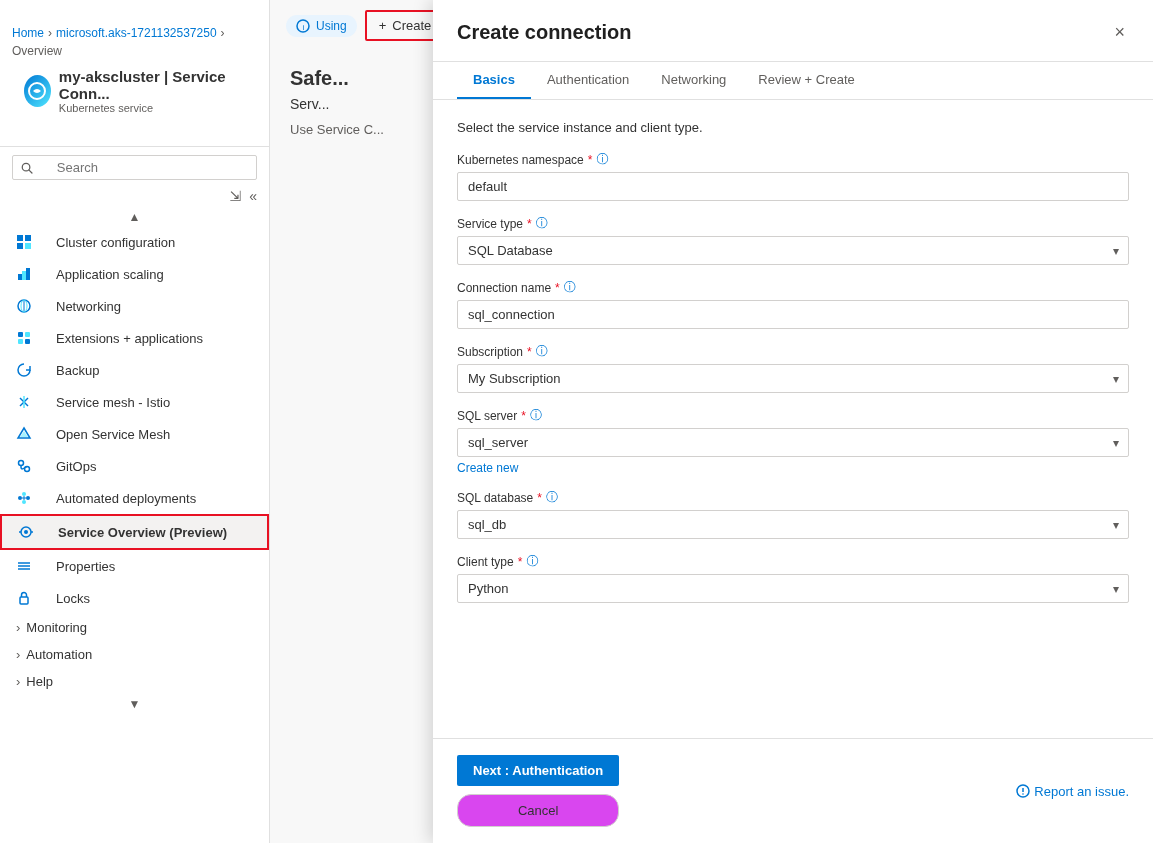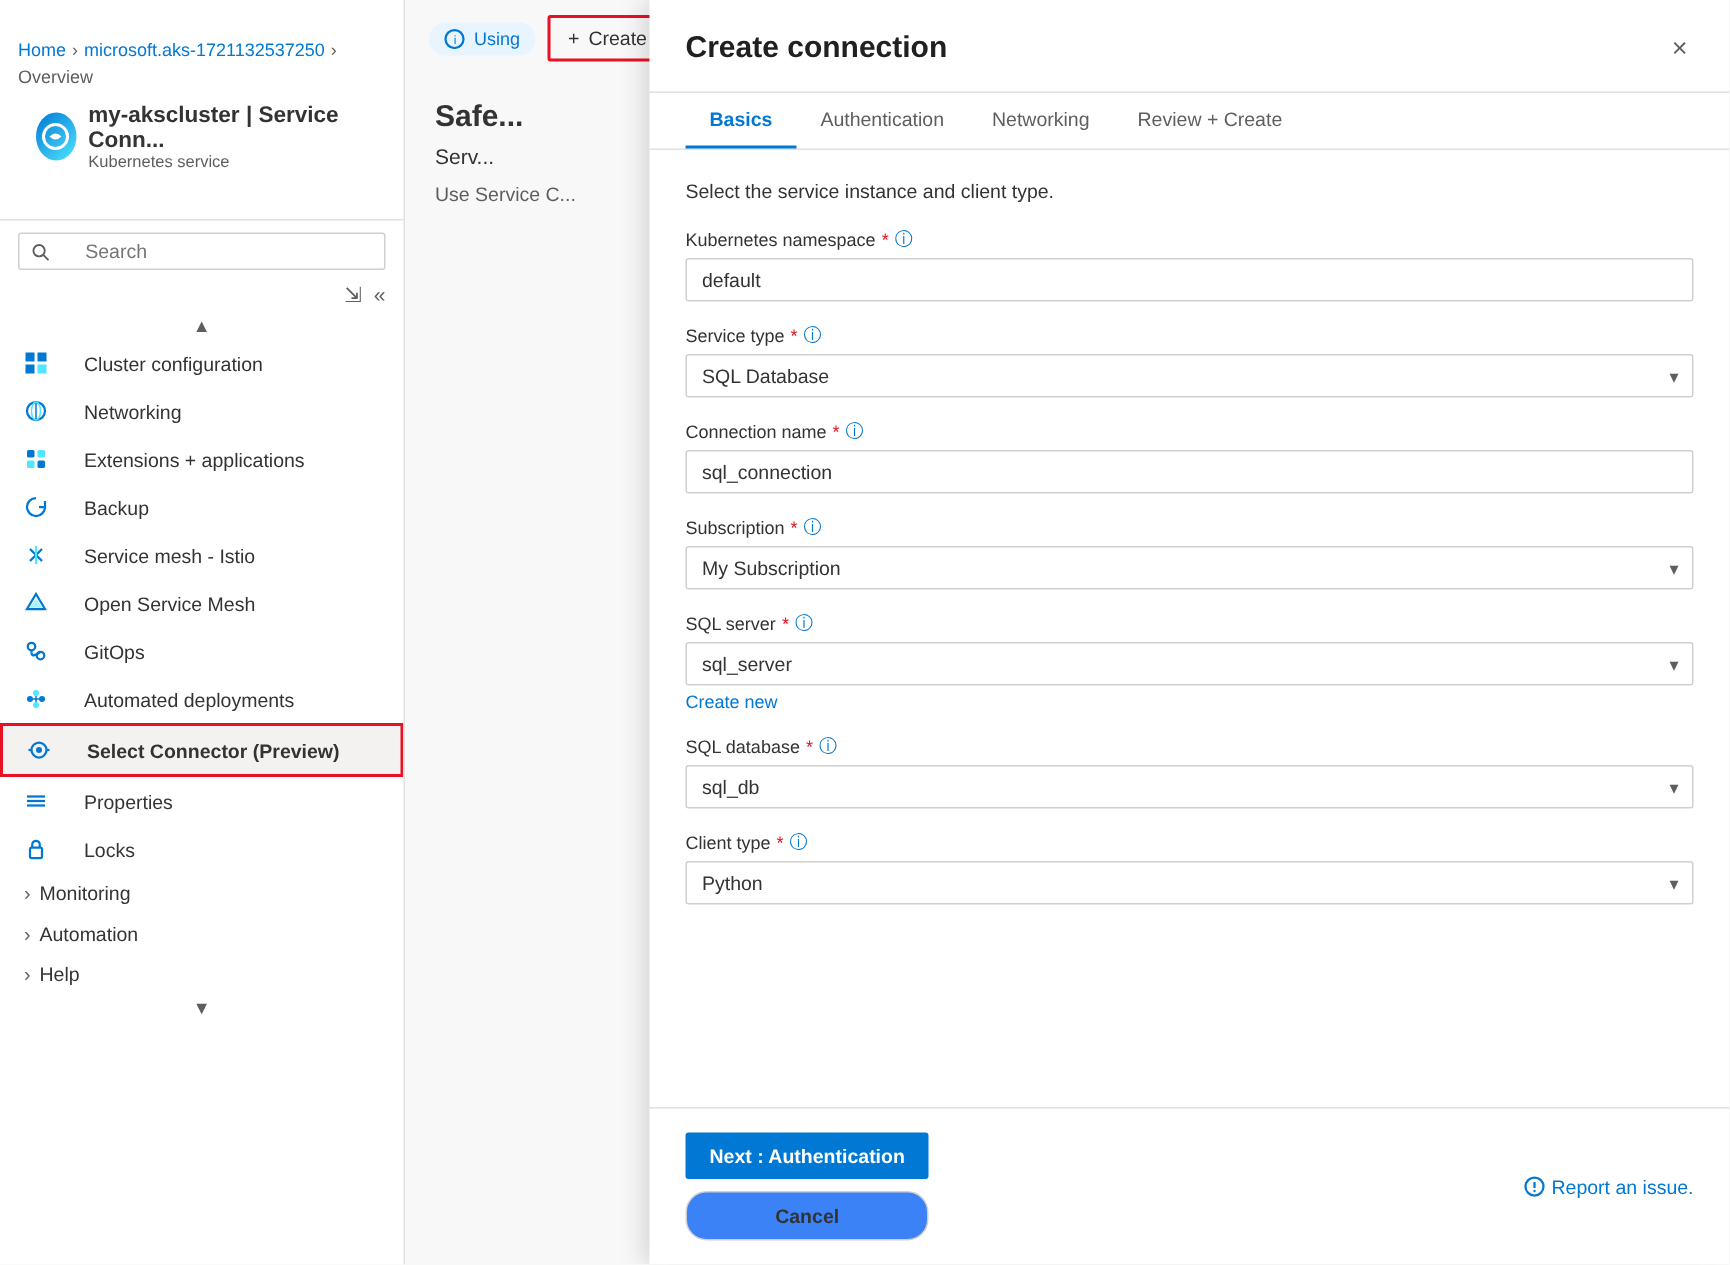--- a/index.html
+++ b/index.html
@@ -53,21 +53,21 @@
     .form-input { width: 100%; border: 1px solid #d2d0ce; border-radius: 2px; padding: 6px 10px; font-size: 13px; color: #333; outline: none; }
     .form-select { width: 100%; border: 1px solid #d2d0ce; border-radius: 2px; padding: 6px 10px; font-size: 13px; color: #333; background: #fff; outline: none; appearance: none; -webkit-appearance: none; cursor: pointer; }
     .select-wrap { position: relative; }
     .select-wrap .chevron { position: absolute; right: 10px; top: 50%; transform: translateY(-50%); color: #605e5c; font-size: 12px; pointer-events: none; }
     .create-new-link { font-size: 12px; color: #0078d4; cursor: pointer; margin-top: 4px; display: inline-block; }
 
     
     .panel-footer { padding: 16px 24px; border-top: 1px solid #e0e0e0; display: flex; justify-content: space-between; align-items: center; }
     .panel-footer-left { display: flex; gap: 8px; flex-direction: column; }
     .btn-primary { background: #0078d4; color: #fff; border: none; border-radius: 2px; padding: 8px 16px; font-size: 13px; cursor: pointer; font-weight: 600; }
-    .btn-secondary { background: #3b82f6; color: #333; border: 1px solid #d2d0ce; border-radius: 14px; padding: 8px 16px; font-size: 13px; cursor: pointer; font-weight: bold; }
+    .btn-secondary { background: #d946ef; color: #333; border: 1px solid #d2d0ce; border-radius: 14px; padding: 8px 16px; font-size: 13px; cursor: pointer; }
     .report-link { font-size: 13px; color: #0078d4; cursor: pointer; display: flex; align-items: center; gap: 4px; }
     .main-top { display: flex; align-items: center; padding: 10px 16px; gap: 8px; }
     .using-badge { display: flex; align-items: center; gap: 6px; font-size: 12px; color: #0078d4; background: #e8f4fe; padding: 4px 10px; border-radius: 12px; }
     .create-btn { display: flex; align-items: center; gap: 6px; background: none; border: 2px solid #e81123; border-radius: 2px; padding: 6px 12px; cursor: pointer; font-size: 13px; color: #333; font-weight: 500; }
 
     
     .nav-list-wrap { flex: 1; overflow-y: auto; position: relative; }
   </style>
 </head>
 <body>
@@ -119,20 +119,30 @@
             <rect x="9" y="1" width="6" height="6" fill="#0078d4"></rect>
             <rect x="1" y="9" width="6" height="6" fill="#0078d4"></rect>
             <rect x="9" y="9" width="6" height="6" fill="#50e6ff"></rect>
           </svg>
       </div>
       <span>Cluster configuration</span>
     </div>
     <div class="nav-item">
       <div class="icon">
         <svg width="16" height="16" viewBox="0 0 16 16">
+            <rect x="2" y="8" width="4" height="6" fill="#0078d4"></rect>
+            <rect x="6" y="5" width="4" height="9" fill="#50e6ff"></rect>
+            <rect x="10" y="2" width="4" height="12" fill="#0078d4"></rect>
+          </svg>
+      </div>
+      <span>Application scaling</span>
+    </div>
+    <div class="nav-item">
+      <div class="icon">
+        <svg width="16" height="16" viewBox="0 0 16 16">
             <circle cx="8" cy="8" r="6" fill="none" stroke="#0078d4" stroke-width="1.5"></circle>
             <line x1="8" y1="2" x2="8" y2="14" stroke="#0078d4" stroke-width="1"></line>
             <ellipse cx="8" cy="8" rx="3" ry="6" fill="none" stroke="#50e6ff" stroke-width="1"></ellipse>
           </svg>
       </div>
       <span>Networking</span>
     </div>
     <div class="nav-item">
       <div class="icon">
         <svg width="16" height="16" viewBox="0 0 16 16">
@@ -198,21 +208,21 @@
     </div>
     <div class="nav-item active">
       <div class="icon">
         <svg width="16" height="16" viewBox="0 0 16 16">
             <circle cx="8" cy="8" r="5" fill="none" stroke="#0078d4" stroke-width="1.5"></circle>
             <circle cx="8" cy="8" r="2" fill="#0078d4"></circle>
             <line x1="3" y1="8" x2="1" y2="8" stroke="#0078d4" stroke-width="1.5"></line>
             <line x1="13" y1="8" x2="15" y2="8" stroke="#0078d4" stroke-width="1.5"></line>
           </svg>
       </div>
-      <span>Select Connector (Preview)</span>
+      <span>Service Overview (Preview)</span>
     </div>
     <div class="nav-item">
       <div class="icon">
         <svg width="16" height="16" viewBox="0 0 16 16">
             <line x1="2" y1="5" x2="14" y2="5" stroke="#0078d4" stroke-width="1.5"></line>
             <line x1="2" y1="8" x2="14" y2="8" stroke="#0078d4" stroke-width="1.5"></line>
             <line x1="2" y1="11" x2="14" y2="11" stroke="#0078d4" stroke-width="1.5"></line>
           </svg>
       </div>
       <span>Properties</span>

